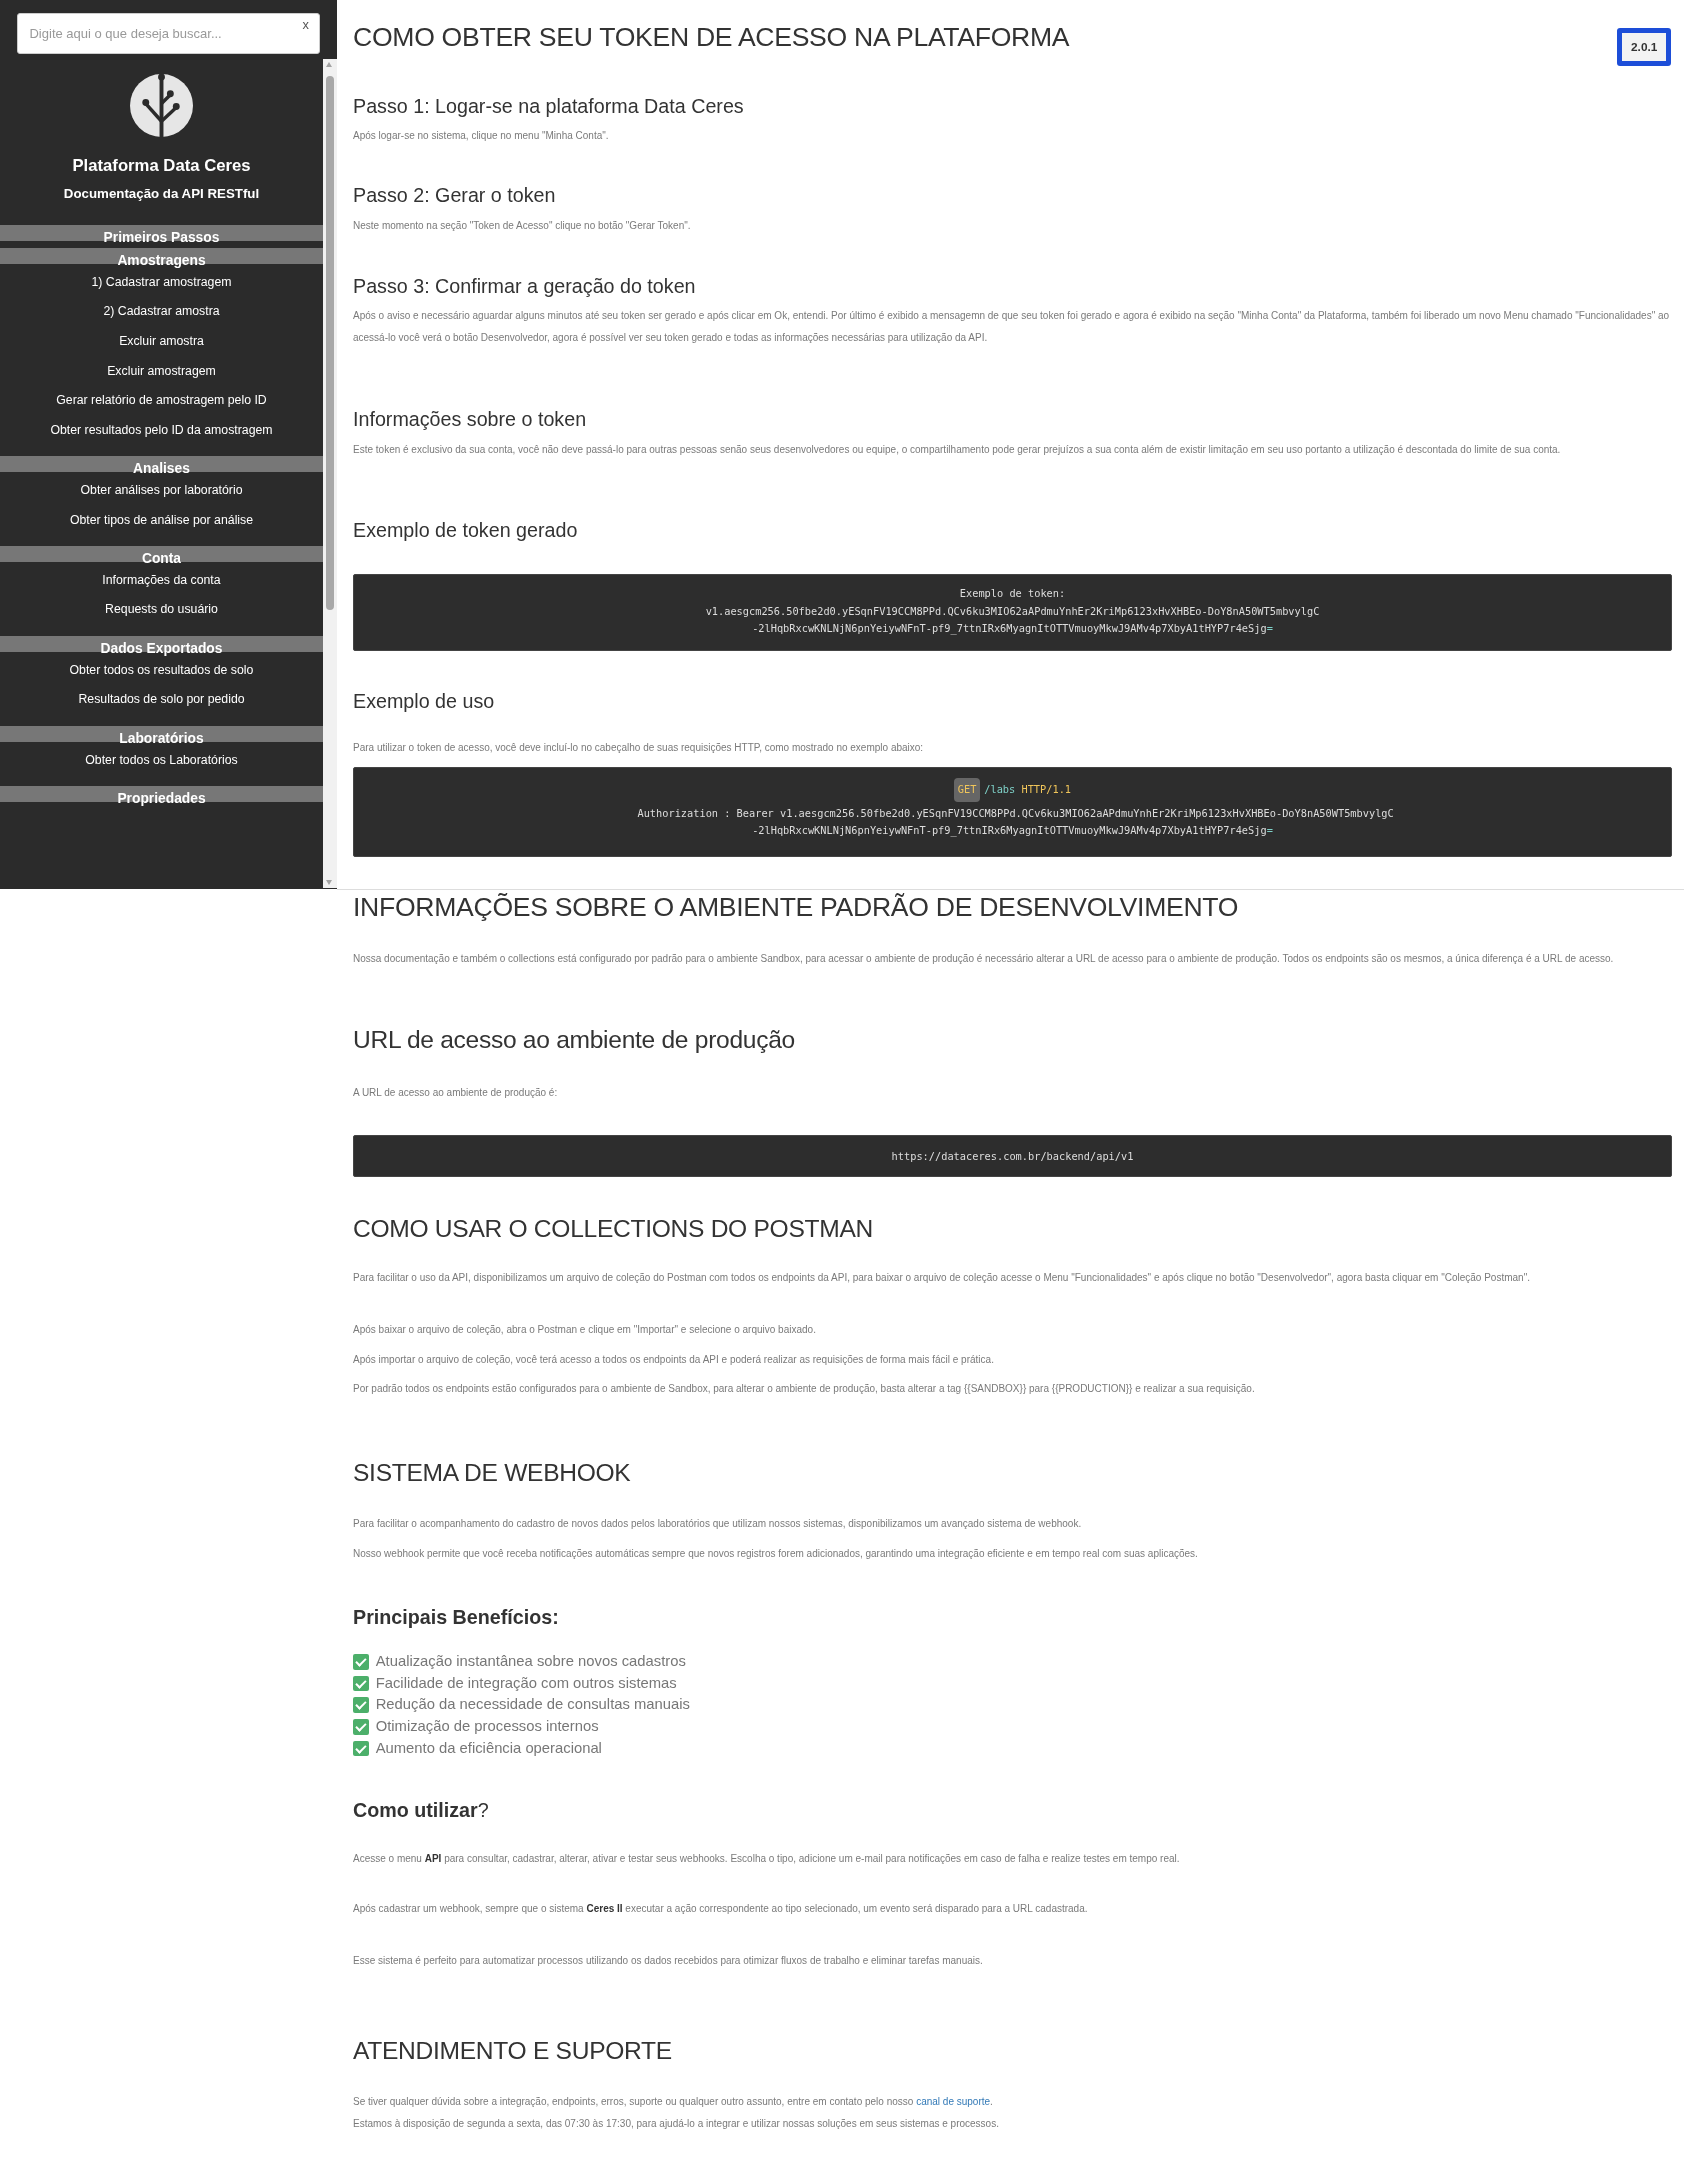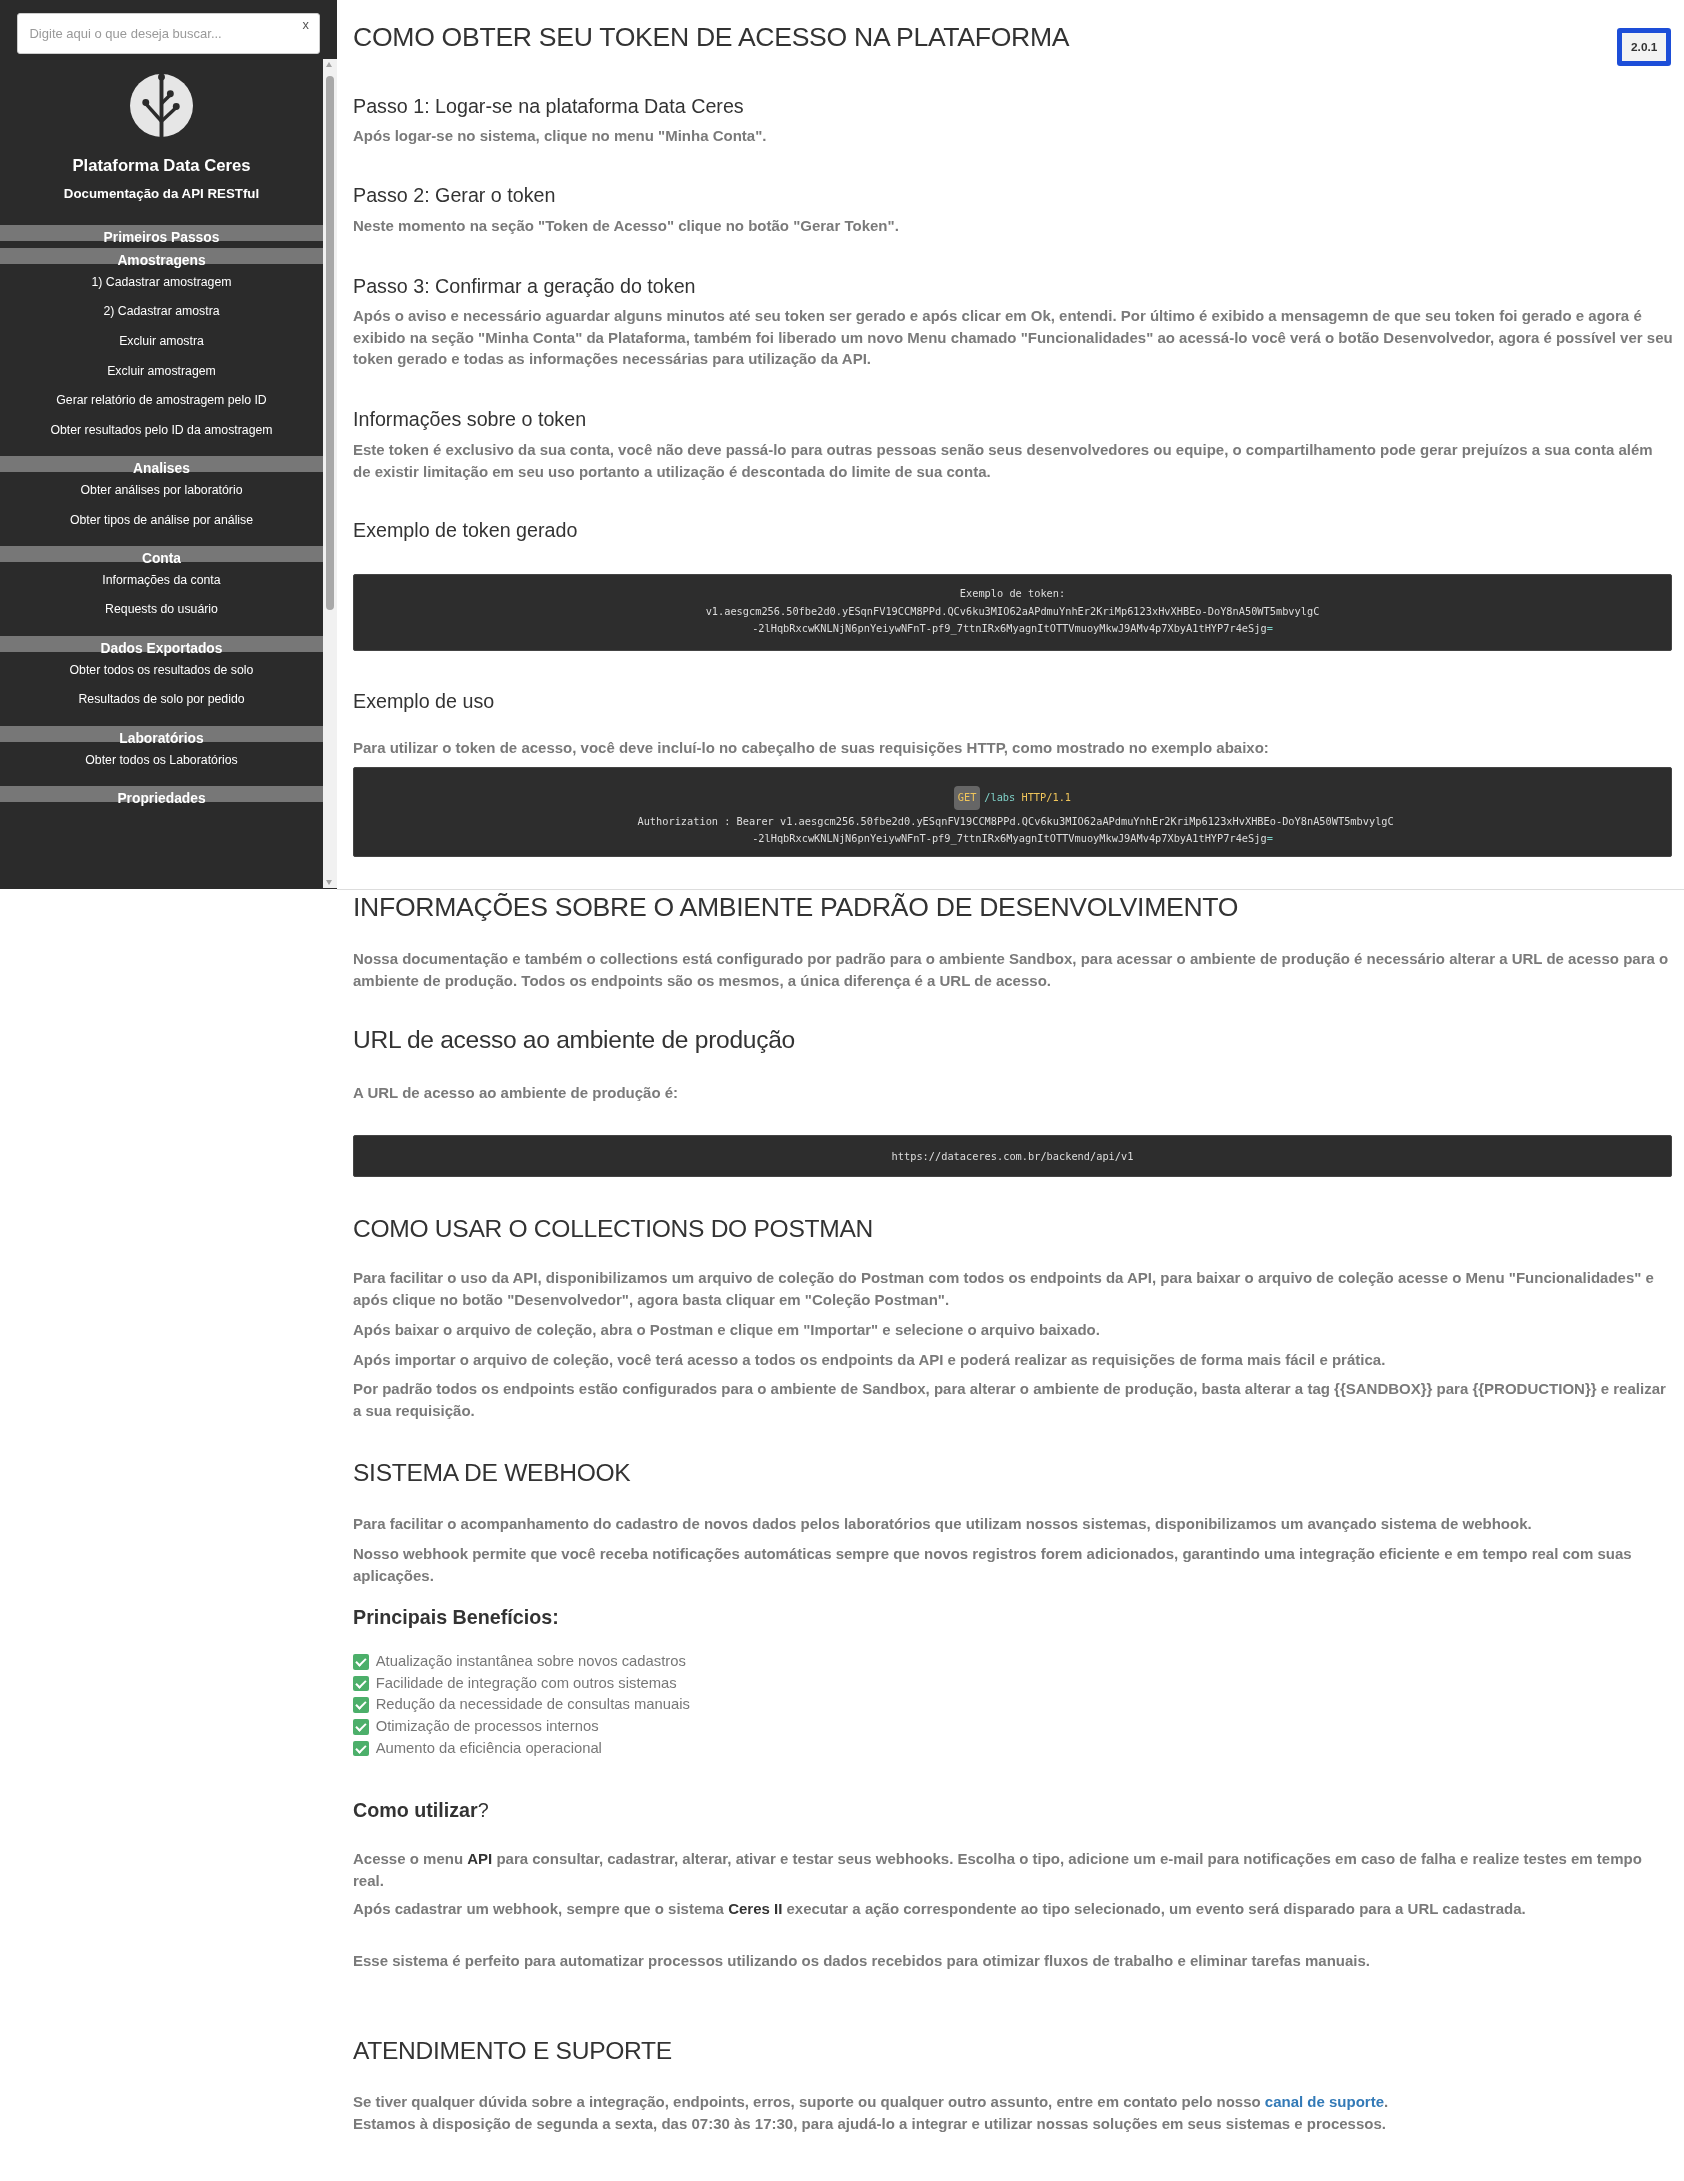--- a/index.html
+++ b/index.html
@@ -27,21 +27,21 @@
   .scrollbar .arrow-down { position: absolute; bottom: 3px; left: 3px; width: 0; height: 0; border-left: 3.9px solid transparent; border-right: 3.9px solid transparent; border-top: 5.9px solid #a3a3a3; }
   .scrollbar .thumb { position: absolute; top: 16.7px; left: 3px; width: 7.9px; height: 534px; background: #a8a8a8; border-radius: 3.9px; }
 
   
   .version { position: absolute; right: 12.8px; top: 7.9px; background: #f3f3f3; border: 5px solid #1d4ed8; border-radius: 3px; font-size: 11.8px; font-weight: bold; color: #333; padding: 6.9px 8.9px; margin-top: 20px; }
 
   
   .main { position: absolute; left: 353px; top: 0; width: 1320px; }
   h1.big { font-size: 26.6px; font-weight: normal; color: #333; letter-spacing: -0.3px; }
   h2.step { font-size: 19.7px; font-weight: normal; color: #333; }
-  p.txt { font-size: 15px; color: #7a7a7a; line-height: 21.7px; font-weight: bold; }
+  p.txt { font-size: 10px; color: #7a7a7a; line-height: 21.7px; }
   .code { background: #2d2d2d; border-radius: 2px; color: #ddd; font-family: "DejaVu Sans Mono", monospace; font-size: 10.3px; line-height: 17.7px; padding: 9.9px 11.8px; border: 1px solid #444; text-align: center; }
   .code .get { display: inline-block; background: #666; color: #f0c55a; border-radius: 3.9px; padding: 3px 3.9px; margin-right: 3.9px; }
   .code .path { color: #7fd1c8; }
   .code .http { color: #f0c55a; }
   .code .tok-end { color: #7fd1c8; }
   .divider { position: absolute; left: 337px; top: 889px; width: 1348px; height: 1px; background: #ddd; }
   .bold-h { font-size: 19.7px; font-weight: bold; color: #333; }
   .check-list { list-style: none; }
   .check-list li { font-size: 14.8px; color: #777; height: 21.7px; line-height: 21.7px; display: flex; align-items: center; }
   .check-box { display: inline-block; width: 15.8px; height: 15.8px; background: #4caf6a; border-radius: 2px; margin-right: 6.9px; position: relative; }
@@ -142,21 +142,21 @@
   <h2 class="step abs" style="top:519px;">Exemplo de token gerado</h2>
   <div class="code abs" style="top:574px; width:1319px; height:77px;">
     <div>Exemplo de token:</div>
     <div>v1.aesgcm256.50fbe2d0.yESqnFV19CCM8PPd.QCv6ku3MIO62aAPdmuYnhEr2KriMp6123xHvXHBEo-DoY8nA50WT5mbvylgC</div>
     <div><span>-2lHqbRxcwKNLNjN6pnYeiywNFnT-pf9_7ttnIRx6MyagnItOTTVmuoyMkwJ9AMv4p7XbyA1tHYP7r4eSjg</span><span class="tok-end">=</span></div>
   </div>
 
   <h2 class="step abs" style="top:690px;">Exemplo de uso</h2>
   <p class="txt abs" style="top:737px;">Para utilizar o token de acesso, você deve incluí-lo no cabeçalho de suas requisições HTTP, como mostrado no exemplo abaixo:</p>
   <div class="code abs" style="top:767px; width:1319px; height:90px;">
-    <div style="margin-bottom:3px;margin-top:8px;">
+    <div style="margin-bottom:3px;">
       <span class="get">GET</span><span class="path">/labs</span> <span class="http">HTTP/1.1</span>
     </div>
     <div style="white-space:pre;"> Authorization : Bearer v1.aesgcm256.50fbe2d0.yESqnFV19CCM8PPd.QCv6ku3MIO62aAPdmuYnhEr2KriMp6123xHvXHBEo-DoY8nA50WT5mbvylgC</div>
     <div><span>-2lHqbRxcwKNLNjN6pnYeiywNFnT-pf9_7ttnIRx6MyagnItOTTVmuoyMkwJ9AMv4p7XbyA1tHYP7r4eSjg</span><span class="tok-end">=</span></div>
   </div>
 
   <h1 class="big abs" style="top:892px;">INFORMAÇÕES SOBRE O AMBIENTE PADRÃO DE DESENVOLVIMENTO</h1>
   <p class="txt abs" style="top:948px; width:1320px;">Nossa documentação e também o collections está configurado por padrão para o ambiente Sandbox, para acessar o ambiente de produção é necessário alterar a URL de acesso para o ambiente de produção. Todos os endpoints são os mesmos, a única diferença é a URL de acesso.</p>
 
   <h1 class="big abs" style="top:1026px; font-size:24.6px;">URL de acesso ao ambiente de produção</h1>

